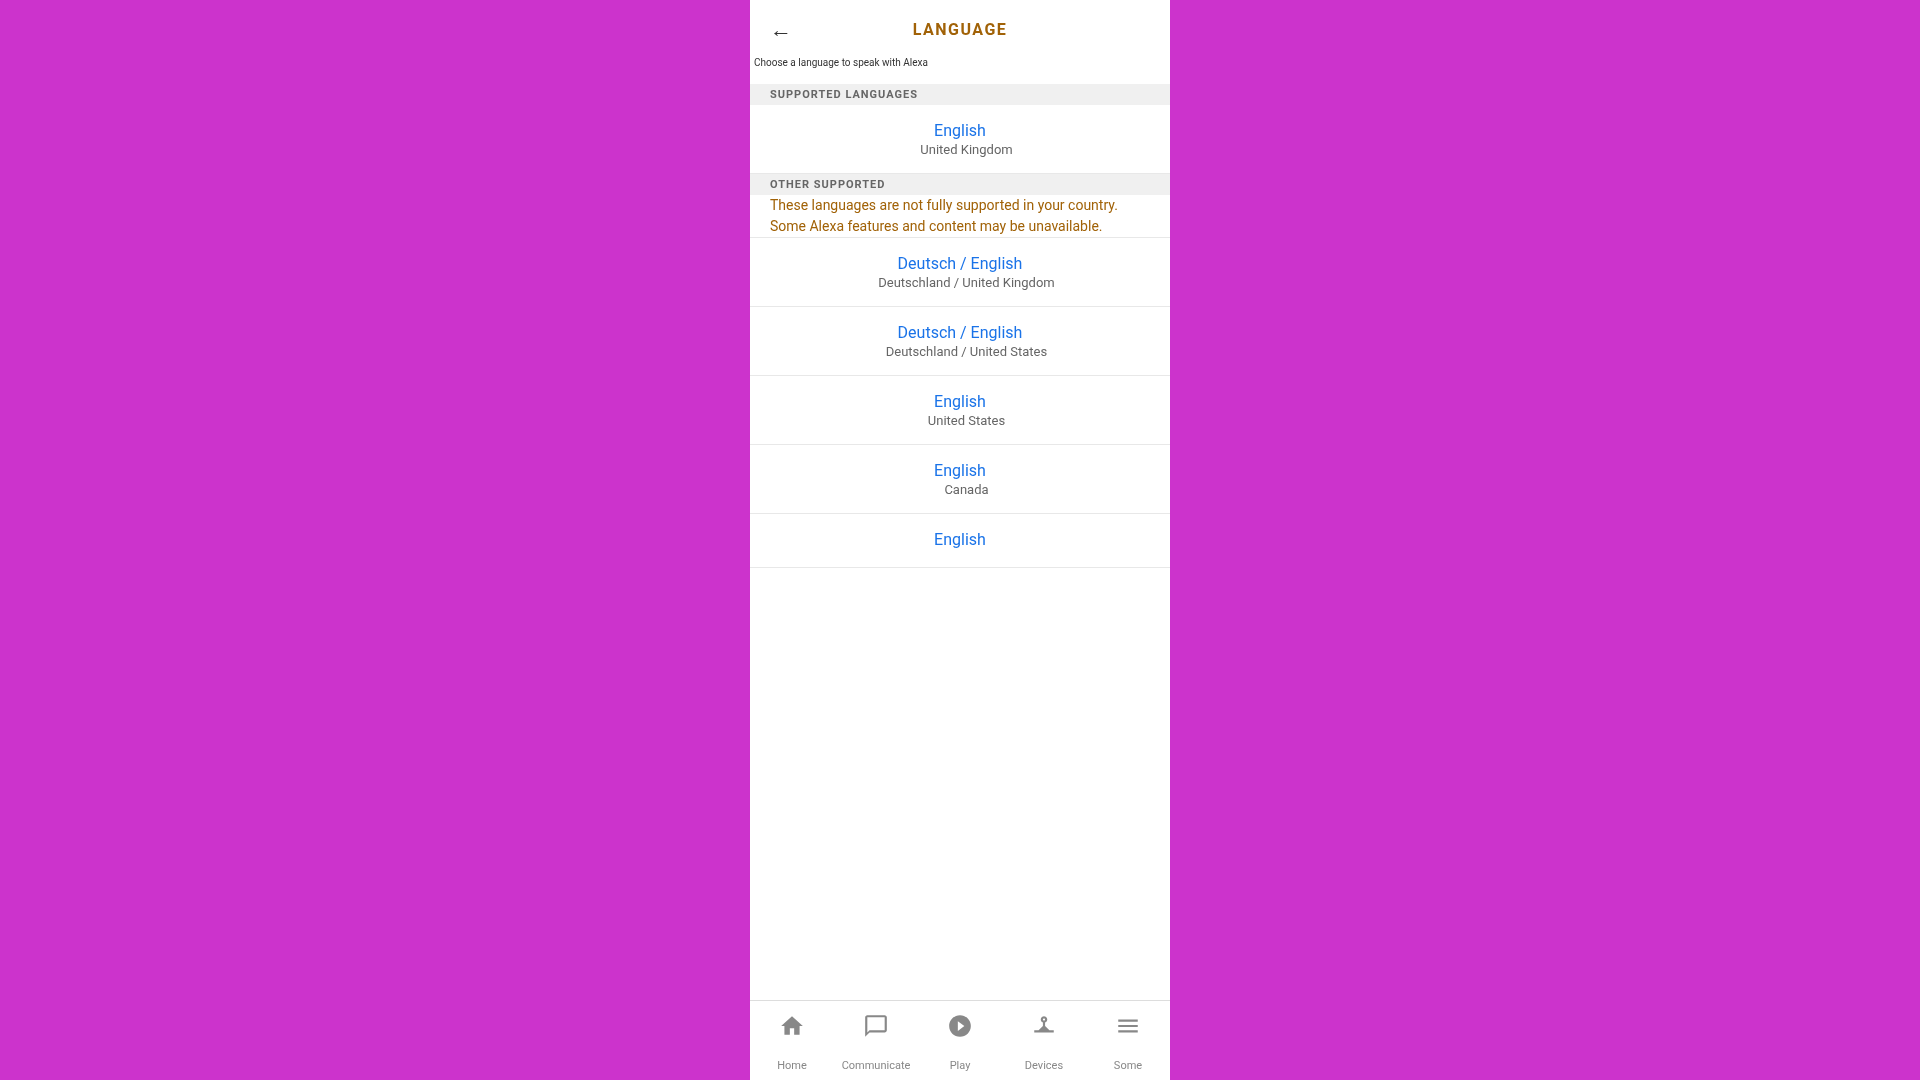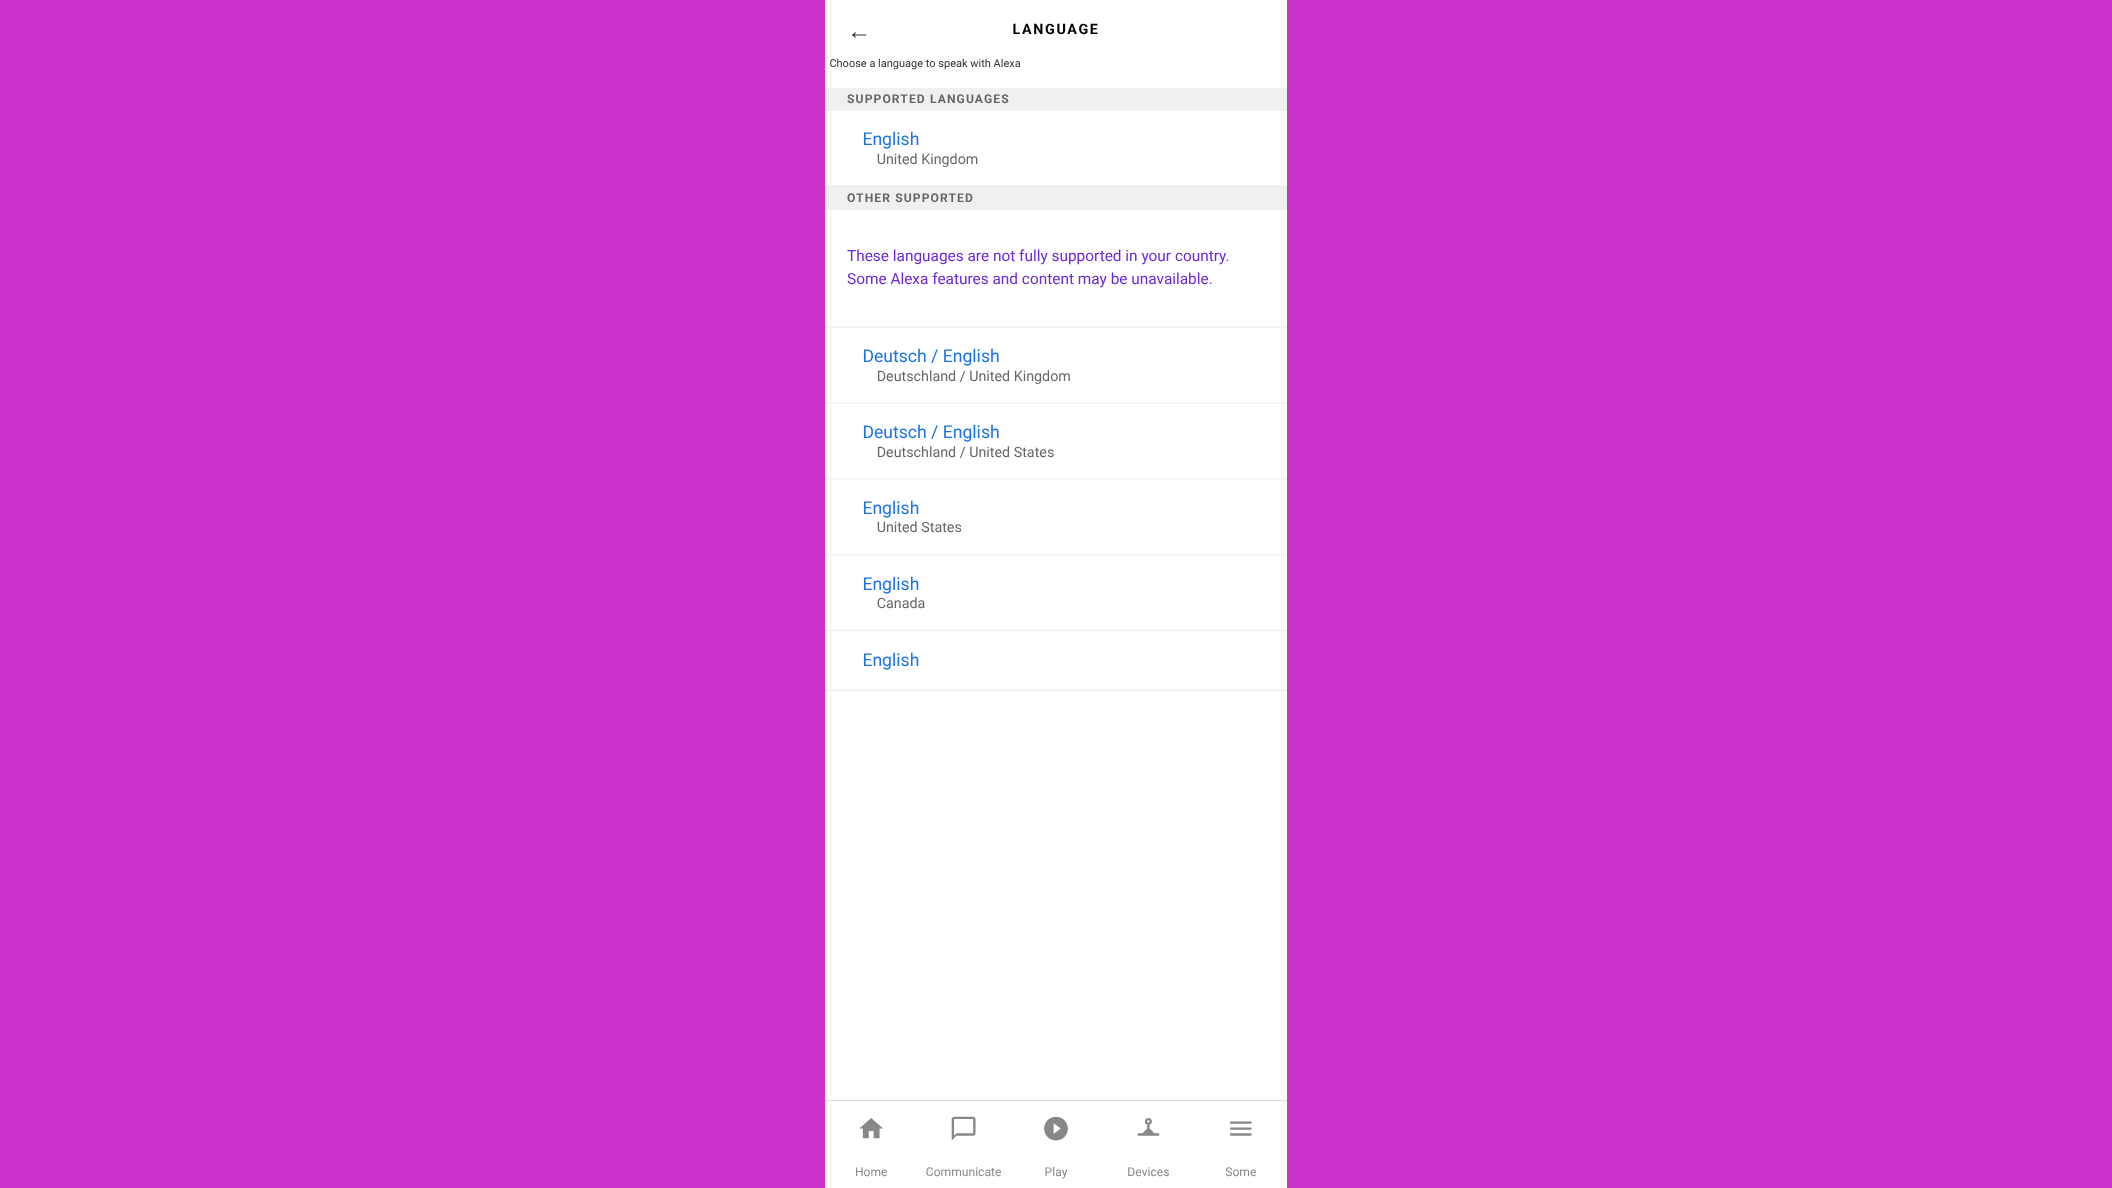--- a/index.html
+++ b/index.html
@@ -48,67 +48,68 @@
       align-items: center;
       justify-content: center;
     }
 
     .back-arrow {
       font-size: 22px;
       color: #333;
     }
 
     .header-title {
-      font-size: 13px;
+      font-size: 16px;
       font-weight: 700;
       letter-spacing: 1.5px;
-      color: #000000;
+      color: #a16207;
       text-align: center;
     }
 
     .subtitle {
       padding: 8px 4px 16px;
       font-size: 10px;
       color: #333;
       background: #ffffff;
     }
 
     .section-header {
       background: #f0f0f0;
       padding: 4px 20px;
       font-size: 11px;
       font-weight: 700;
       letter-spacing: 1px;
       color: #666;
     }
 
     .language-item {
-      padding: 16px 34px;
+      padding: 16px 16px;
       cursor: pointer;
       background: #ffffff;
       border-bottom: 1px solid #e8e8e8;
+      text-align: center;
     }
 
     .language-name {
       font-size: 16px;
       color: #1a73e8;
       font-weight: 400;
       margin-bottom: 2px;
     }
 
     .language-region {
       font-size: 13px;
       color: #666;
       margin-left: 13px;
     }
 
     .other-languages-note {
-      padding: 32px 20px;
+      padding: 0 20px;
       font-size: 14px;
-      color: #6d28d9;
+      color: #a16207;
       line-height: 1.5;
       border-bottom: 1px solid #e8e8e8;
     }
 
     .scroll-area {
       flex: 1;
       overflow-y: auto;
     }
 
     .bottom-nav {

